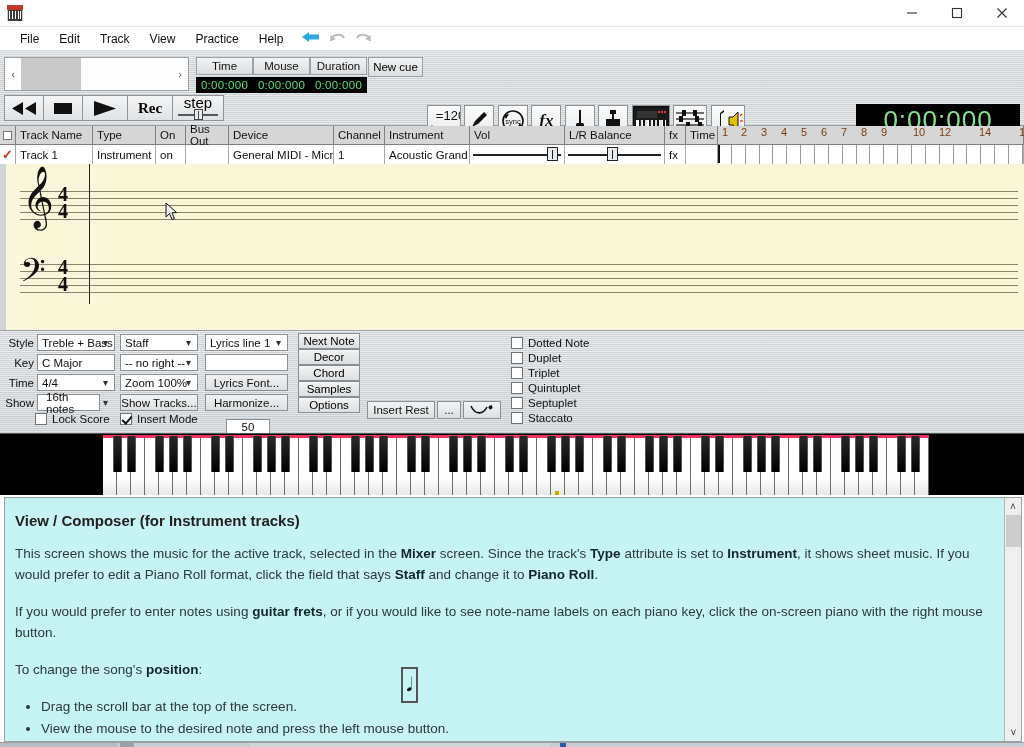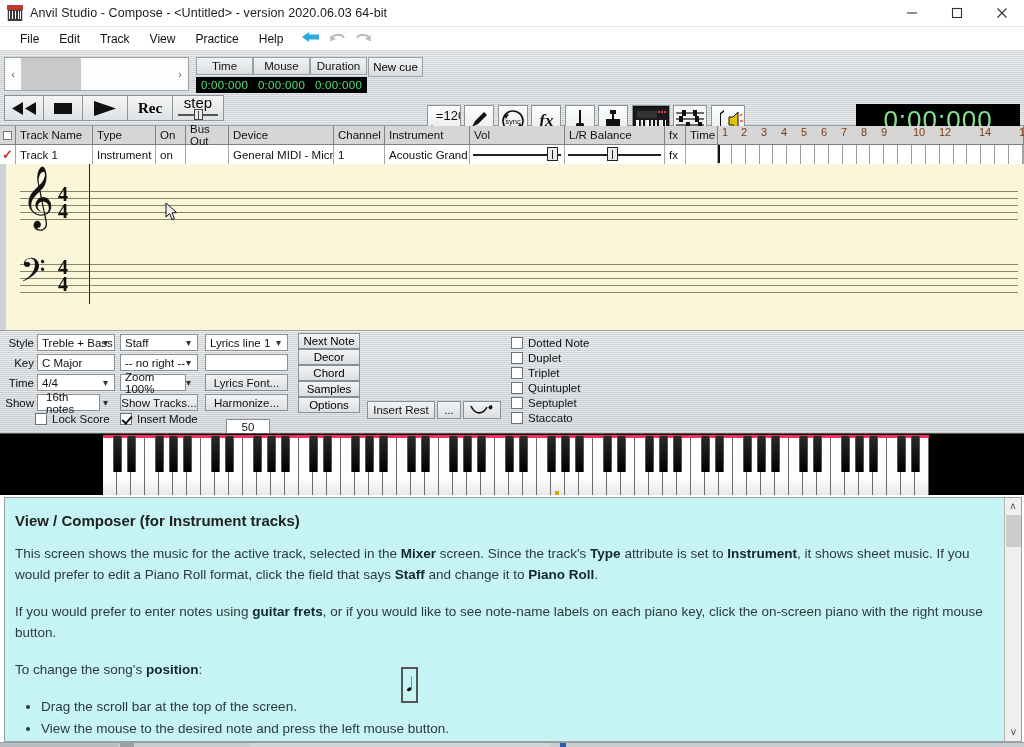--- a/index.html
+++ b/index.html
@@ -178,21 +178,20 @@
 </head>
 <body>
 
 <div id="app">
 
   <div class="titlebar">
     <div class="app-icon">
       <div class="roof"></div>
         <div class="body"></div>
     </div>
-    <div class="title-text">Anvil Studio - Compose - &lt;Untitled&gt; - version 2020.06.03 64-bit</div>
     <div class="winbtns">
       <div class="winbtn">
         <svg width="12" height="12" viewBox="0 0 12 12">
             <line x1="1" y1="6" x2="11" y2="6" stroke="#333" stroke-width="1.1"></line>
           </svg>
       </div>
       <div class="winbtn">
         <svg width="12" height="12" viewBox="0 0 12 12">
             <rect x="1.5" y="1.5" width="9" height="9" fill="none" stroke="#333" stroke-width="1.1"></rect>
           </svg>
@@ -592,21 +591,21 @@
     <div class="field" style="left:37px;top:23px;width:78px;height:17px;">C Major</div>
     <div class="field" style="left:37px;top:43px;width:78px;height:17px;">4/4</div>
     <span style="position:absolute;left:103px;top:46px;font-size:10px;color:#333;">▾</span>
     <div class="field" style="left:37px;top:63px;width:63px;height:17px;padding-left:8px;">16th notes</div>
     <span style="position:absolute;left:103px;top:66px;font-size:10px;color:#333;">▾</span>
 
     <div class="field" style="left:120px;top:3px;width:78px;height:17px;">Staff</div>
     <span style="position:absolute;left:186px;top:6px;font-size:10px;color:#333;">▾</span>
     <div class="field" style="left:120px;top:23px;width:78px;height:17px;">-- no right --</div>
     <span style="position:absolute;left:186px;top:26px;font-size:10px;color:#333;">▾</span>
-    <div class="field" style="left:120px;top:43px;width:66px;height:17px;">Zoom 100%</div>
+    <div class="field" style="left:120px;top:43px;width:78px;height:17px;">Zoom 100%</div>
     <span style="position:absolute;left:186px;top:46px;font-size:10px;color:#333;">▾</span>
     <div class="btnc" style="left:120px;top:63px;width:78px;height:17px;">Show Tracks...</div>
 
     <div class="field" style="left:205px;top:3px;width:83px;height:17px;">Lyrics line 1</div>
     <span style="position:absolute;left:276px;top:6px;font-size:10px;color:#333;">▾</span>
     <div class="field" style="left:205px;top:23px;width:83px;height:17px;"></div>
     <div class="btnc" style="left:205px;top:43px;width:83px;height:17px;">Lyrics Font...</div>
     <div class="btnc" style="left:205px;top:63px;width:83px;height:17px;">Harmonize...</div>
 
     <div class="harm-slider">

